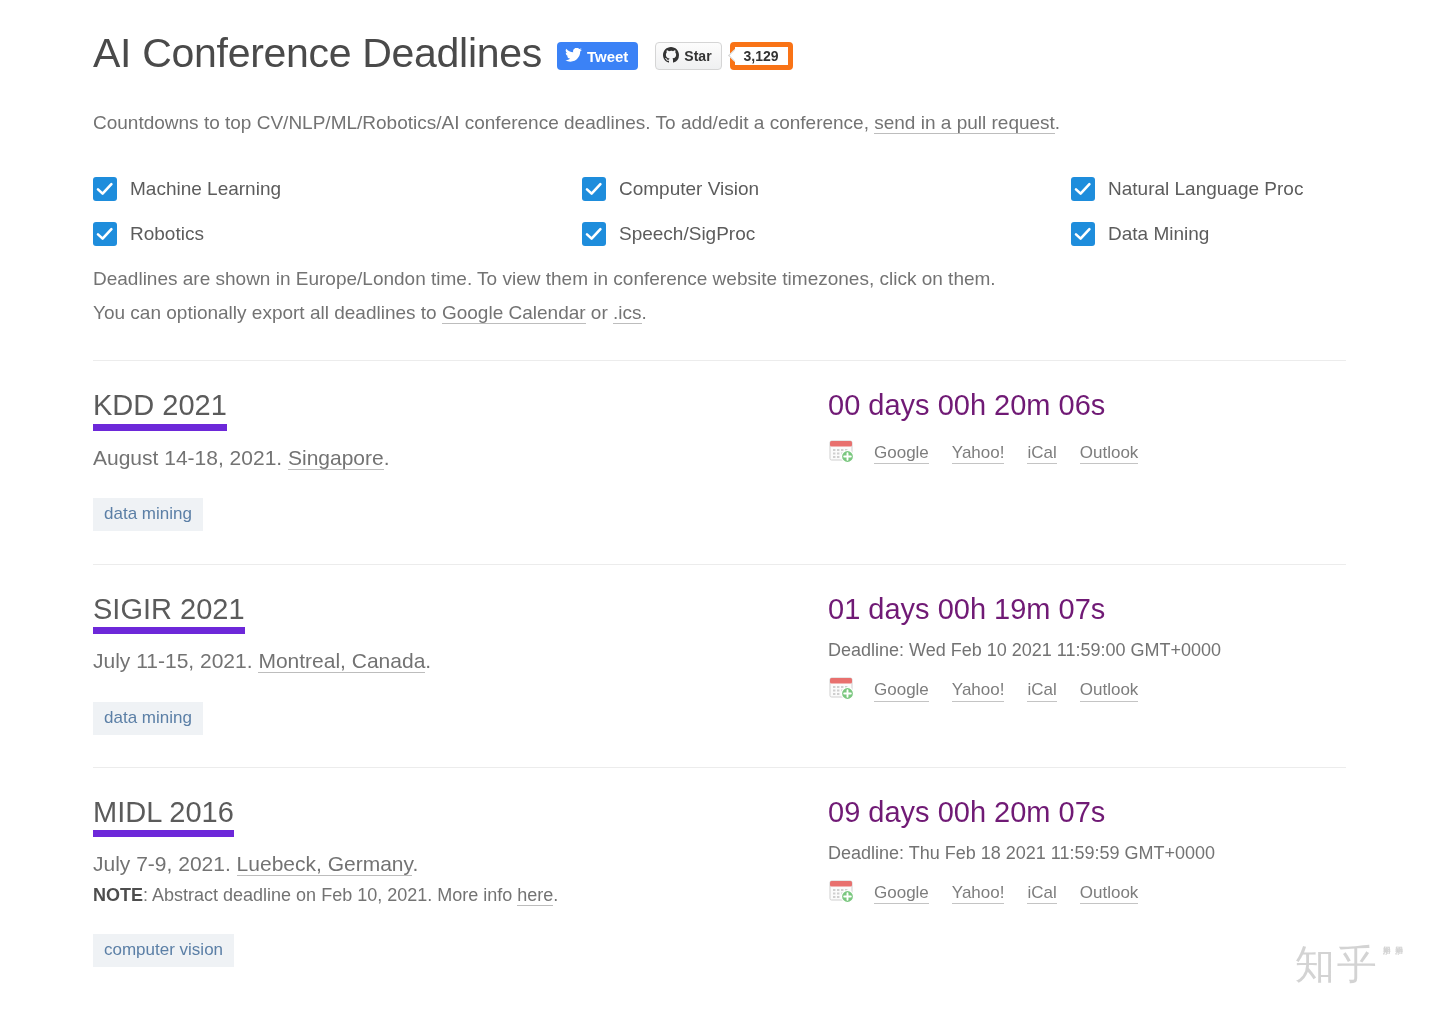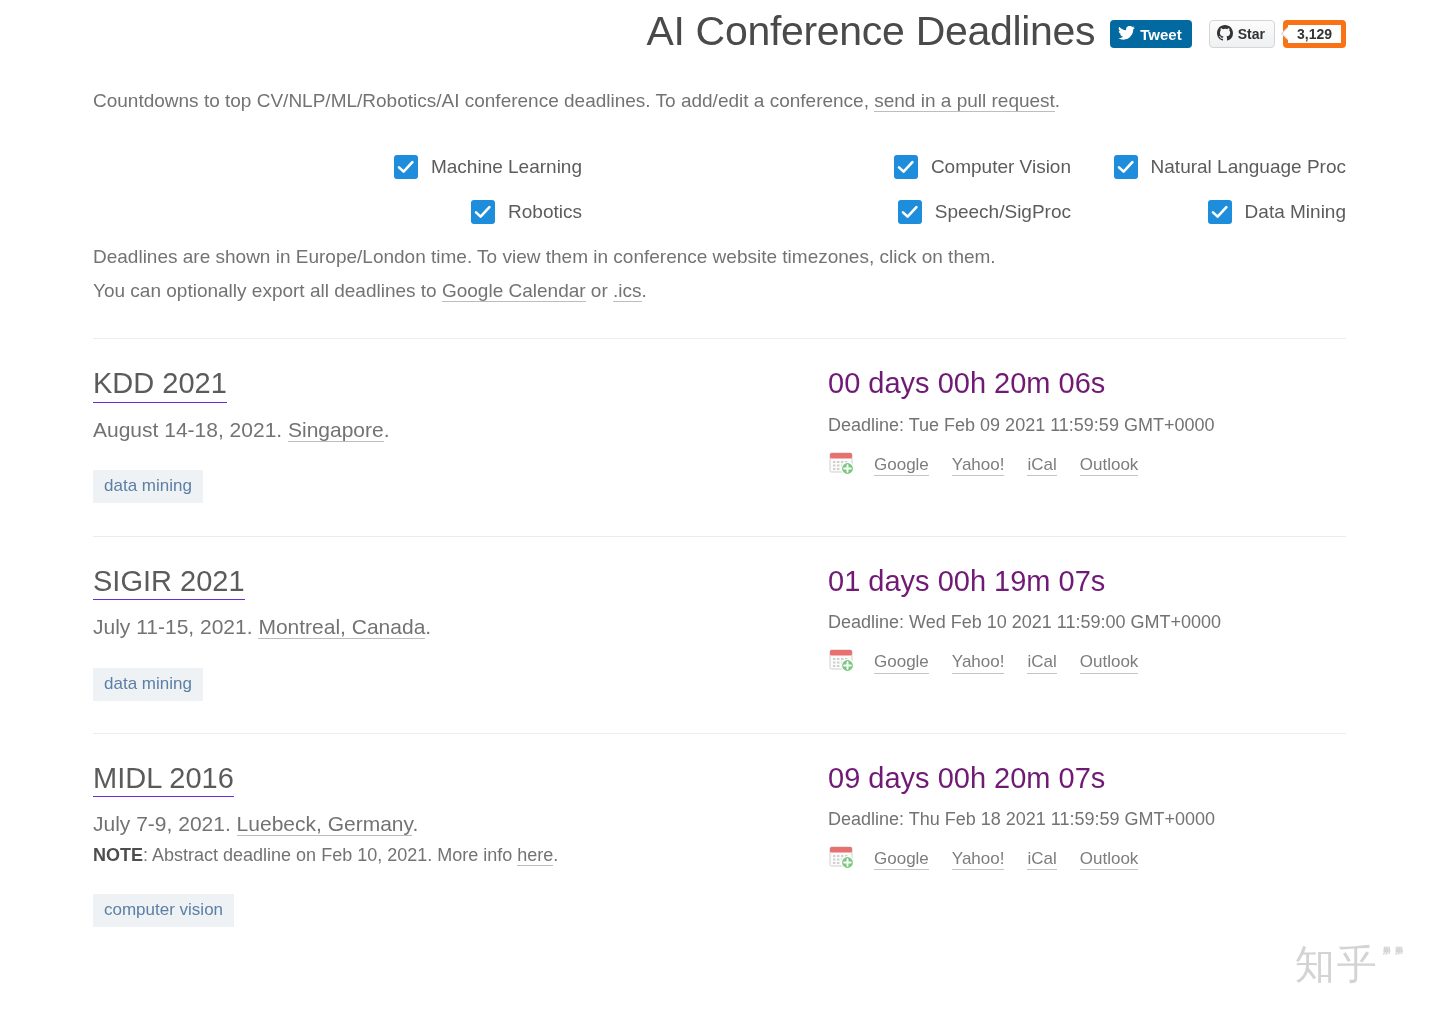--- a/index.html
+++ b/index.html
@@ -20,41 +20,41 @@
     width: 1439px;
     height: 1012px;
     box-sizing: border-box;
     padding: 0 93px;
   }
 
   
   .header-row {
     display: flex;
     align-items: center;
+    padding-top: 22px;
     height: 62px;
-    justify-content: flex-end;
   }
   .site-title {
     font-size: 41px;
     font-weight: 400;
     color: #4a4a4a;
     letter-spacing: -0.3px;
     margin: 0;
     white-space: nowrap;
   }
   .badges {
     display: flex;
     align-items: center;
     margin-left: 15px;
     padding-top: 6px;
   }
   .tweet-btn {
     display: inline-flex;
     align-items: center;
-    background: #0369a1;
+    background: #3b82f6;
     color: #fff;
     border-radius: 4px;
     height: 28px;
     padding: 0 10px 0 8px;
     font-size: 15px;
     font-weight: 600;
     cursor: pointer;
     box-sizing: border-box;
   }
   .tweet-btn .tw-bird { margin-right: 5px; display: block; }
@@ -120,21 +120,20 @@
   .filters {
     margin-top: 41px;
     display: grid;
     grid-template-columns: 489px 489px auto;
     row-gap: 21px;
   }
   .filter-item {
     display: flex;
     align-items: center;
     cursor: pointer;
-    justify-content: flex-end;
   }
   .cbx {
     width: 24px; height: 24px;
     background: #1e8ddc;
     border-radius: 3px;
     flex: 0 0 auto;
     position: relative;
   }
   .cbx svg { position: absolute; left: 3px; top: 4px; display: block; }
   .filter-label {
@@ -167,21 +166,21 @@
   }
   .conf-left { width: 735px; flex: 0 0 auto; }
   .conf-right { flex: 1 1 auto; }
 
   .conf-title {
     font-size: 29px;
     font-weight: 400;
     color: #5b5b5b;
     margin: 0;
     display: inline-block;
-    border-bottom: 1px solid #6d28d9;
+    border-bottom: 7px solid #6d28d9;
     line-height: 1.22;
     cursor: pointer;
   }
   .conf-meta {
     font-size: 21px;
     color: #737373;
     margin-top: 13px;
     line-height: 1.35;
   }
   .conf-note {
@@ -359,21 +358,20 @@
   <hr class="divider first">
 
   <div class="conf r1">
     <div class="conf-left">
       <div><span class="conf-title">KDD 2021</span></div>
       <div class="conf-meta"><span>August 14-18, 2021. </span><a class="ln">Singapore</a><span>.</span></div>
       <div><span class="tag">data mining</span></div>
     </div>
     <div class="conf-right">
       <div class="countdown">00 days 00h 20m 06s</div>
-      <div class="deadline">Deadline: Tue Feb 09 2021 11:59:59 GMT+0000</div>
       <div class="cal-row">
         <span class="cal-icon">
           <svg width="28" height="26" viewBox="0 0 28 26" aria-hidden="true">
             <rect x="2" y="3" width="22" height="19" rx="1.5" fill="#fbfbfb" stroke="#cfcfcf" stroke-width="1"></rect>
             <rect x="2" y="3" width="22" height="5.5" rx="1.5" fill="#e8706e"></rect>
             <g fill="#cfcfcf">
               <rect x="5" y="11" width="2.4" height="2"></rect>
                 <rect x="9" y="11" width="2.4" height="2"></rect>
                 <rect x="13" y="11" width="2.4" height="2"></rect>
                 <rect x="17" y="11" width="2.4" height="2"></rect>

